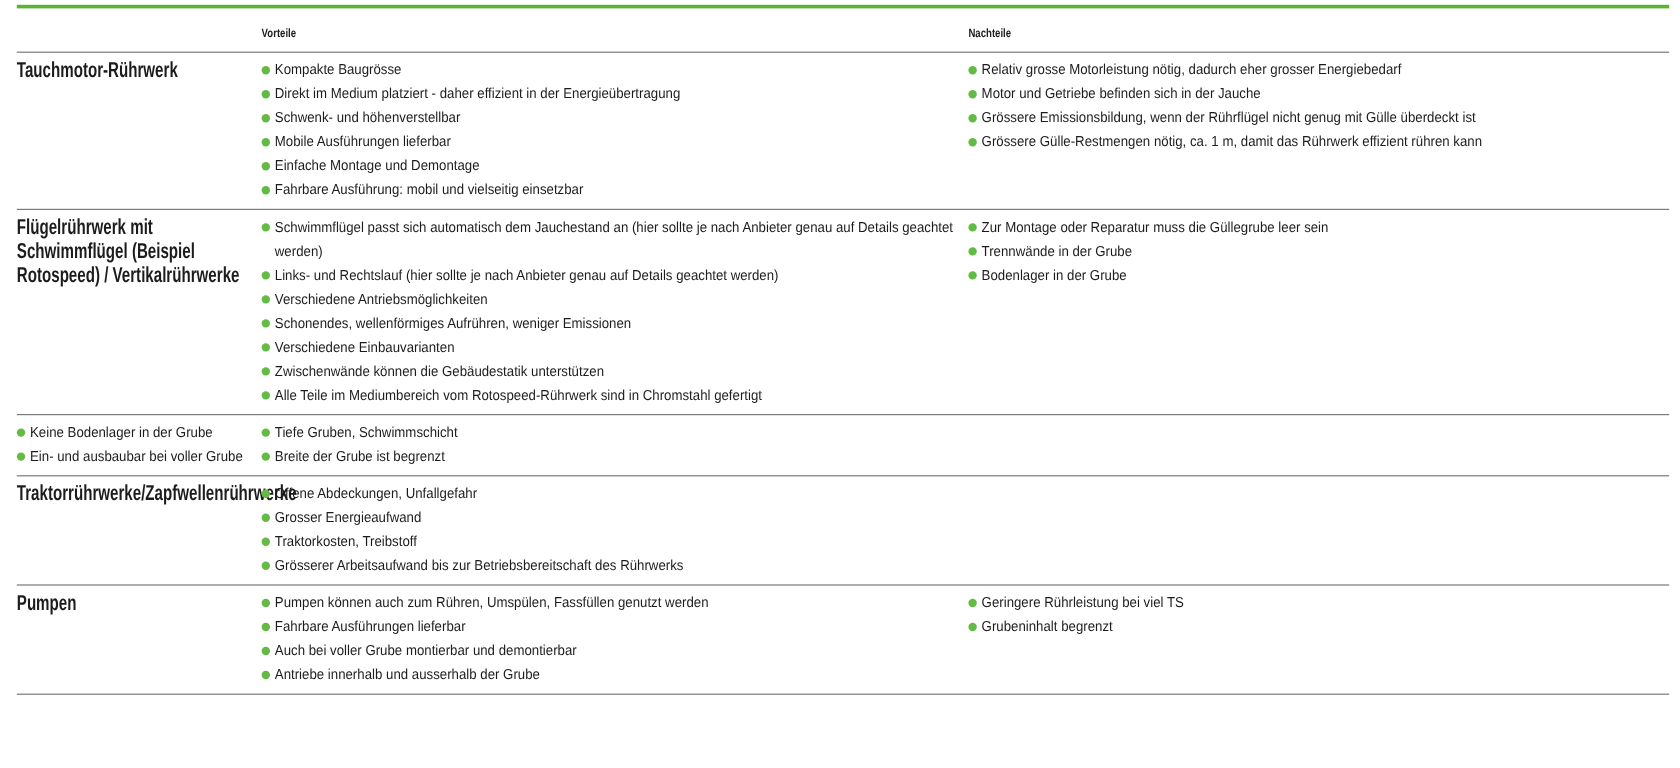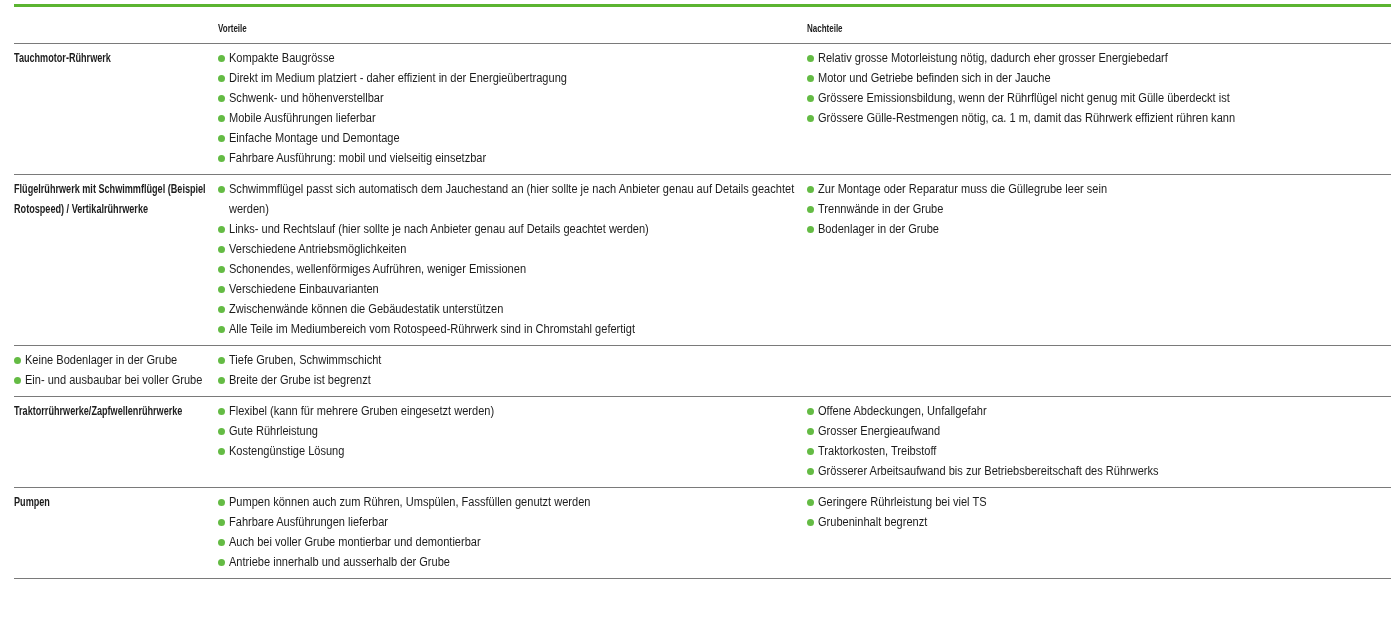--- a/index.html
+++ b/index.html
@@ -19,21 +19,21 @@
     font-family:"Liberation Sans","DejaVu Sans",sans-serif;
     color:var(--text);
     -webkit-font-smoothing:antialiased;
   }
   .page{padding:0 9px 0 14px;}
   .top-rule{height:3px;background:var(--accent);margin-top:4px;}
   .grid{display:grid;grid-template-columns:204px 589px 1fr;align-items:start;}
   .header-row{padding:13px 0 6px 0;border-bottom:1px solid var(--rule);}
   .header-cell{font-weight:bold;font-size:10px;line-height:17px;}
   .body-row{border-bottom:1px solid var(--rule);padding:4px 0 6px 0;}
-  .row-label{font-weight:bold;font-size:13px;line-height:20px;padding-right:8px;}
+  .row-label{font-weight:bold;font-size:18px;line-height:20px;padding-right:8px;}
   .condense-l{display:block;transform:scaleX(0.70);transform-origin:0 0;width:143%;}
   .condense-h{display:block;transform:scaleX(0.80);transform-origin:0 0;width:125%;}
   ul.bullets{list-style:none;margin:0;padding:0;font-size:12px;line-height:20px;}
   li.bullet-item{position:relative;padding-left:11px;}
   .item-text{display:block;transform:scaleX(0.92);transform-origin:0 0;width:108.7%;}
   .dot{position:absolute;left:0;top:6.5px;width:7px;height:7px;border-radius:50%;background:var(--bullet);}
 </style>
 </head>
 <body>
 
@@ -184,36 +184,20 @@
         </div>
       </div>
       <div class="grid body-row">
         <div class="row-label">
           <span class="condense-l">Traktorrührwerke/Zapfwellenrührwerke</span>
         </div>
         <div class="cell">
           <ul class="bullets">
             <li class="bullet-item">
               <span class="dot"></span>
-              <span class="item-text">Flexibel (kann für mehrere Gruben eingesetzt werden)</span>
-            </li>
-            <li class="bullet-item">
-              <span class="dot"></span>
-              <span class="item-text">Gute Rührleistung</span>
-            </li>
-            <li class="bullet-item">
-              <span class="dot"></span>
-              <span class="item-text">Kostengünstige Lösung</span>
-            </li>
-          </ul>
-        </div>
-        <div class="cell">
-          <ul class="bullets">
-            <li class="bullet-item">
-              <span class="dot"></span>
               <span class="item-text">Offene Abdeckungen, Unfallgefahr</span>
             </li>
             <li class="bullet-item">
               <span class="dot"></span>
               <span class="item-text">Grosser Energieaufwand</span>
             </li>
             <li class="bullet-item">
               <span class="dot"></span>
               <span class="item-text">Traktorkosten, Treibstoff</span>
             </li>

